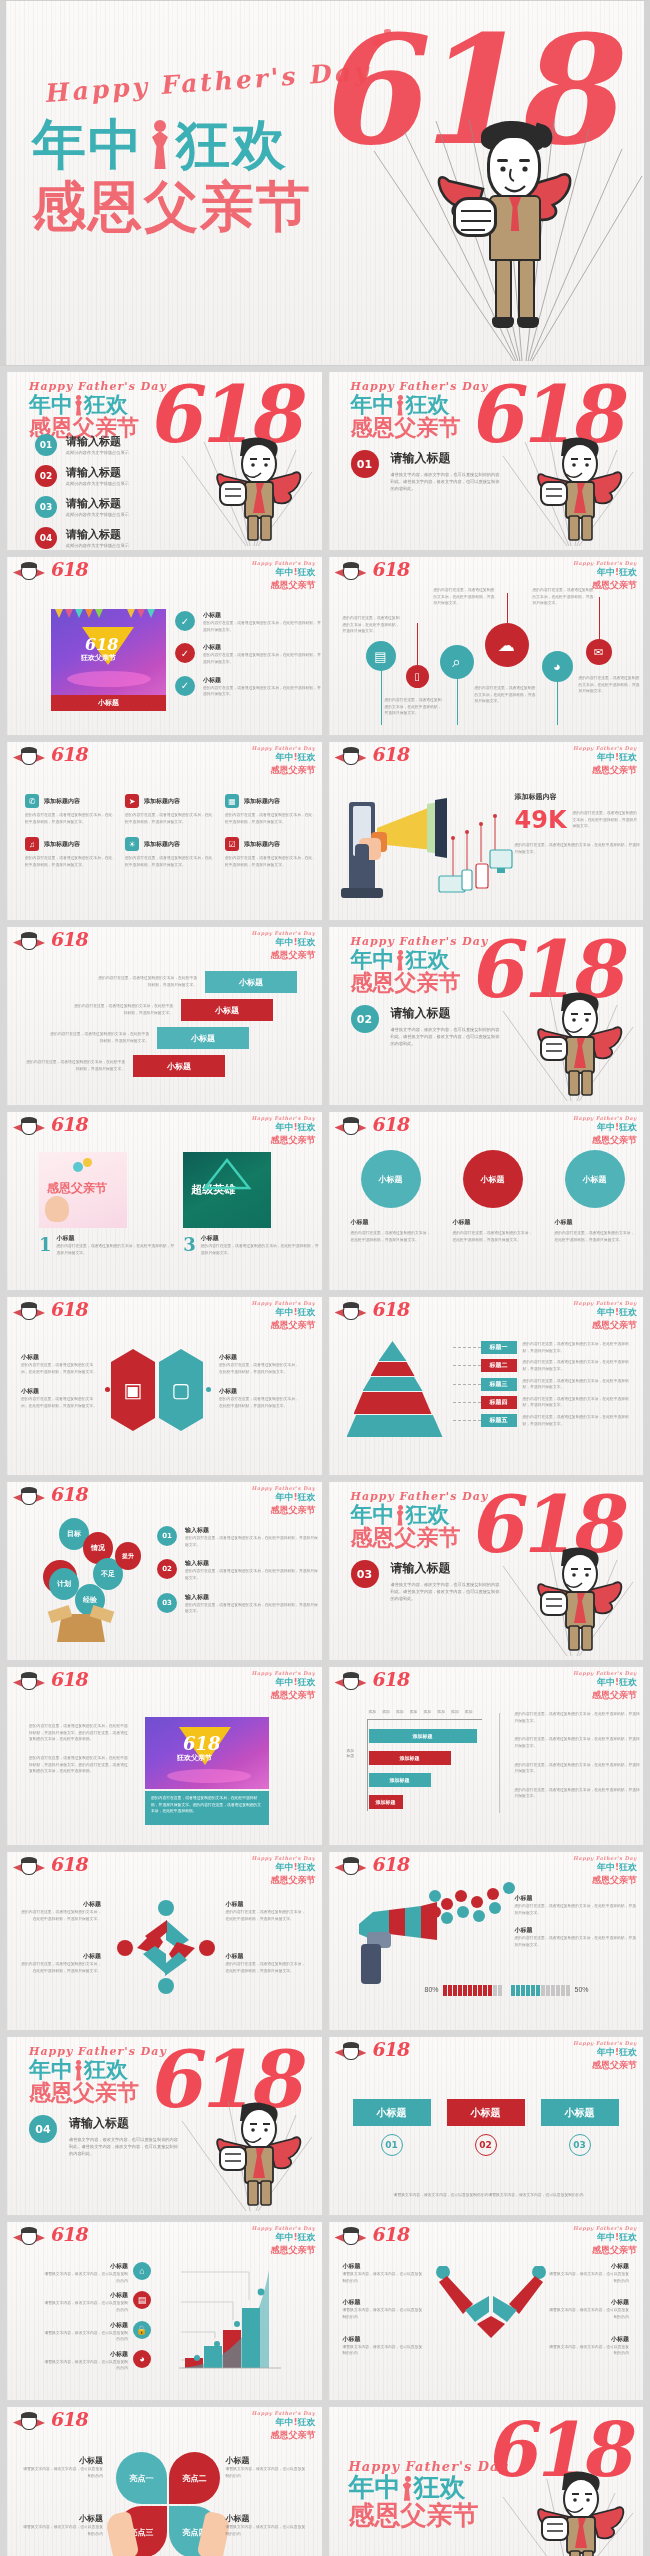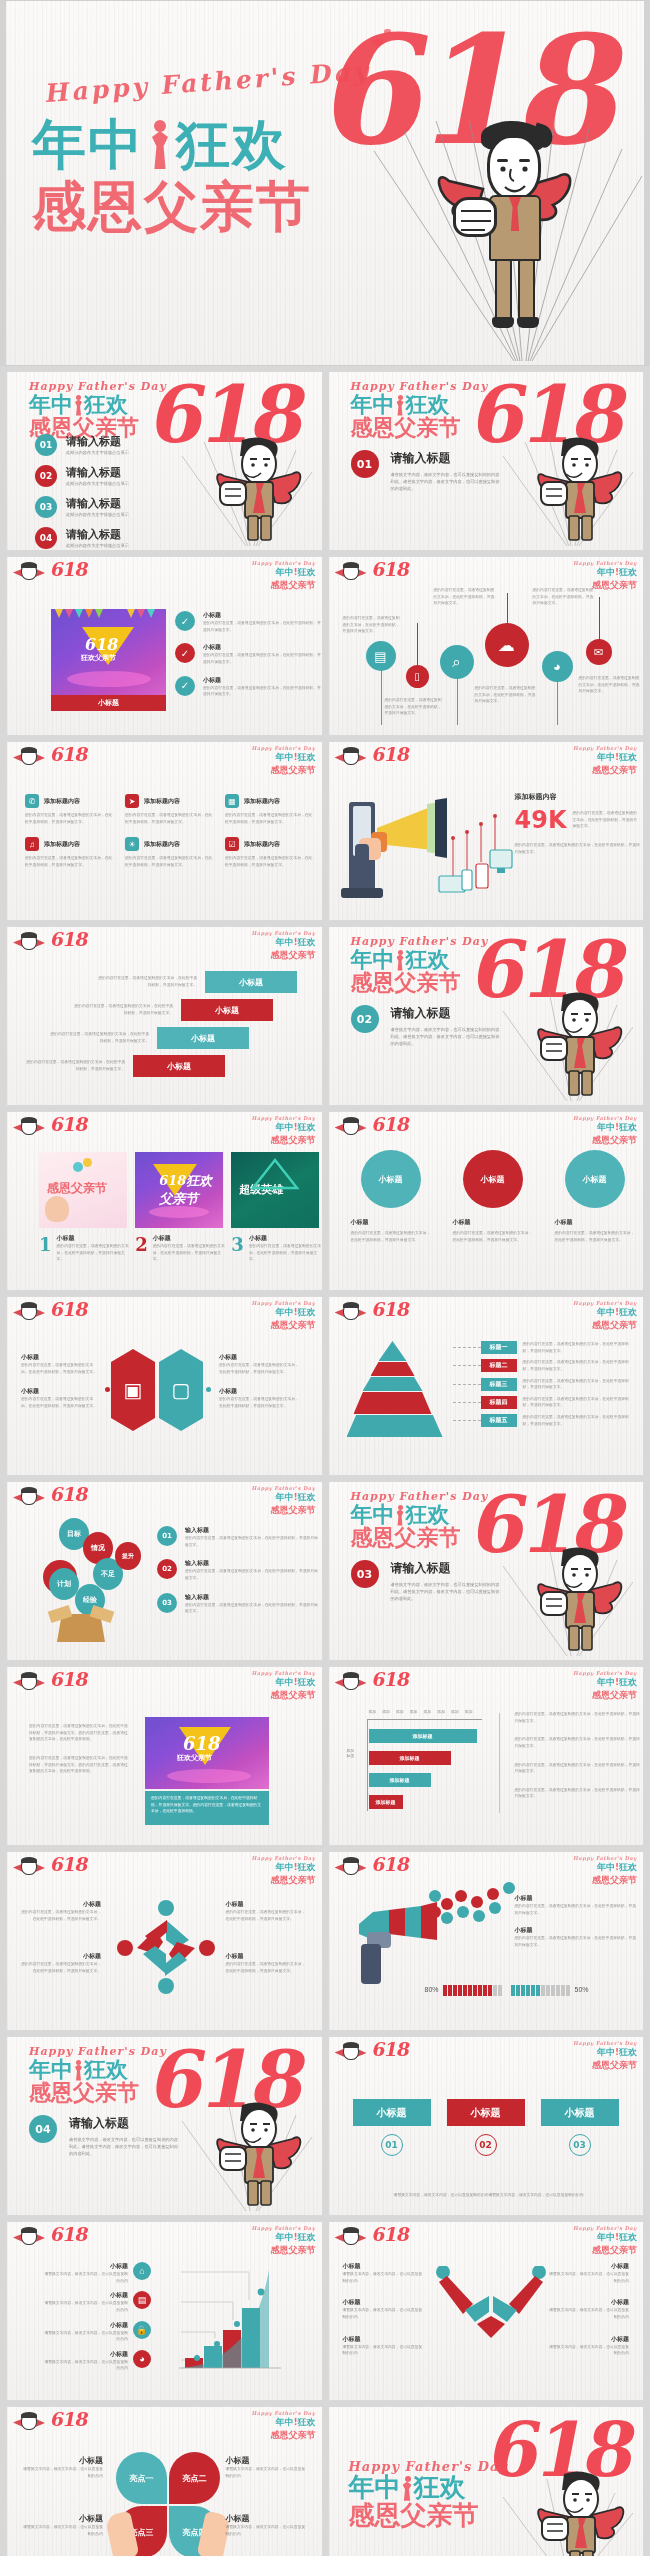--- a/index.html
+++ b/index.html
@@ -667,34 +667,20 @@
         </div>
         <div style="display:flex;align-items:flex-start;margin-top:6px;">
           <div style="color:#3fa9ae;font:bold 18px 'DejaVu Serif',serif;flex:none;">1</div>
           <div style="margin-left:5px;">
             <div class="sm-label">小标题</div>
             <div class="tiny">您的内容打在这里，或者通过复制您的文本后，在此框中选择粘贴，并选择只保留文字。</div>
           </div>
         </div>
       </div>
       <div>
-        <div class="grad-img" style="width:88px;height:76px;position:relative;">
-          <div class="tri-618" style="left:18px;top:12px;border-left-width:22px;border-right-width:22px;border-top-width:32px;"></div>
-          <div style="position:absolute;left:24px;top:20px;color:#fff;font:italic bold 13px 'DejaVu Serif',serif;">618狂欢父亲节</div>
-          <div style="position:absolute;left:14px;top:54px;width:60px;height:12px;border-radius:50%;background:rgba(255,130,220,.55);"></div>
-        </div>
-        <div style="display:flex;align-items:flex-start;margin-top:6px;">
-          <div style="color:#c4272e;font:bold 18px 'DejaVu Serif',serif;flex:none;">2</div>
-          <div style="margin-left:5px;">
-            <div class="sm-label">小标题</div>
-            <div class="tiny">您的内容打在这里，或者通过复制您的文本后，在此框中选择粘贴，并选择只保留文字。</div>
-          </div>
-        </div>
-      </div>
-      <div>
         <div class="grad-img2" style="width:88px;height:76px;position:relative;">
           <div style="position:absolute;left:8px;top:30px;color:#fff;font:bold 11px 'DejaVu Sans',sans-serif;">超级英雄</div>
           <svg width="88" height="40" style="position:absolute;left:0;top:2px;">
               <polygon points="22,34 44,6 66,34" fill="none" stroke="#3fd0b8" stroke-width="2.5"></polygon>
             </svg>
         </div>
         <div style="display:flex;align-items:flex-start;margin-top:6px;">
           <div style="color:#3fa9ae;font:bold 18px 'DejaVu Serif',serif;flex:none;">3</div>
           <div style="margin-left:5px;">
             <div class="sm-label">小标题</div>

